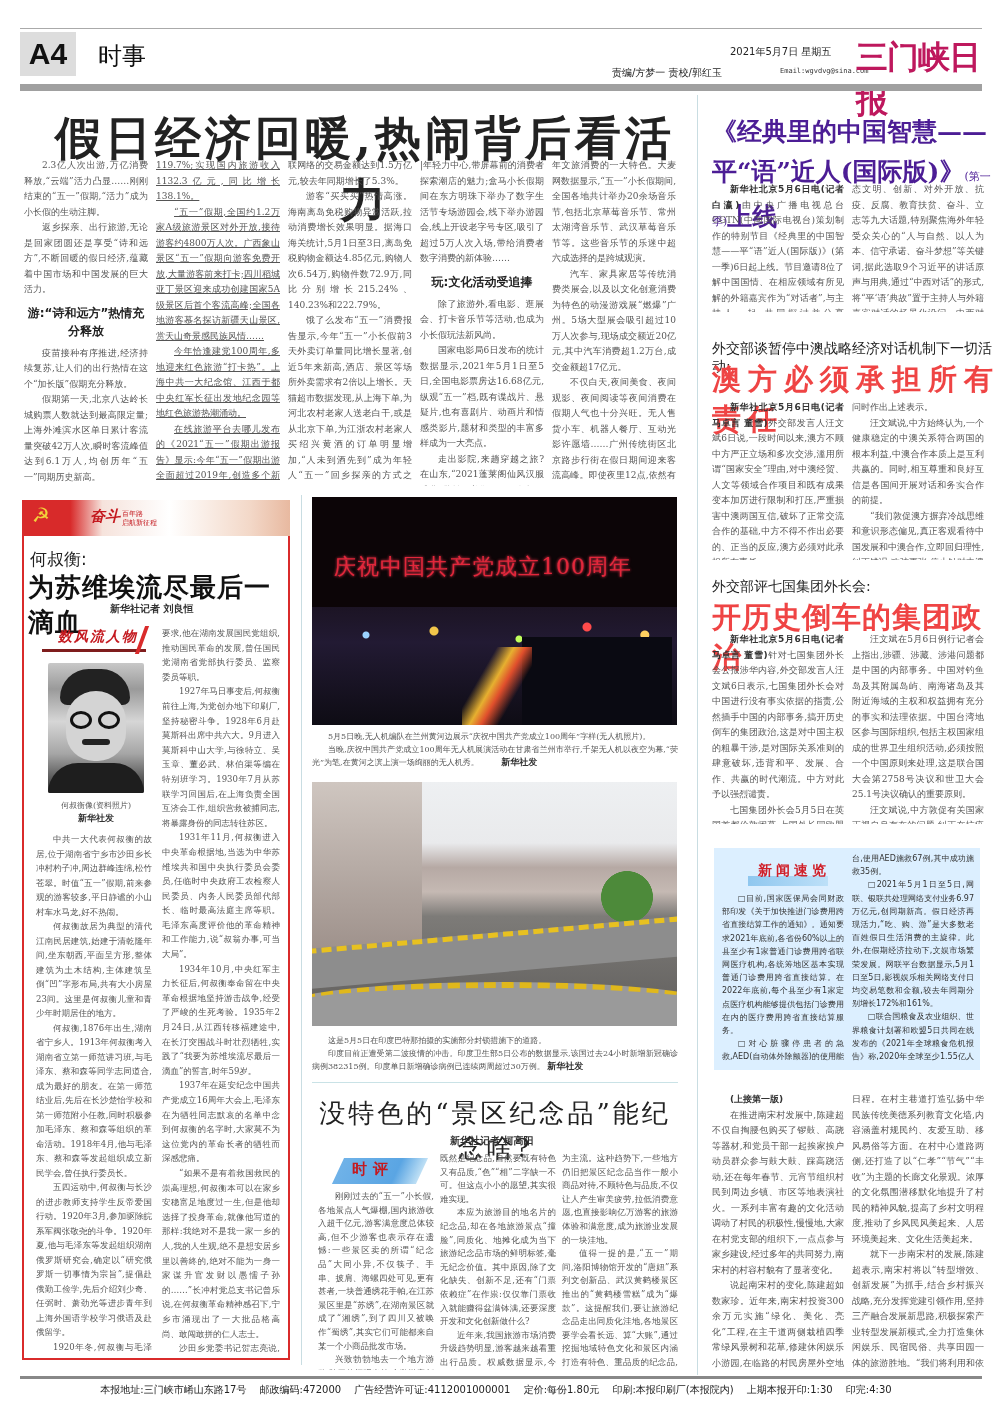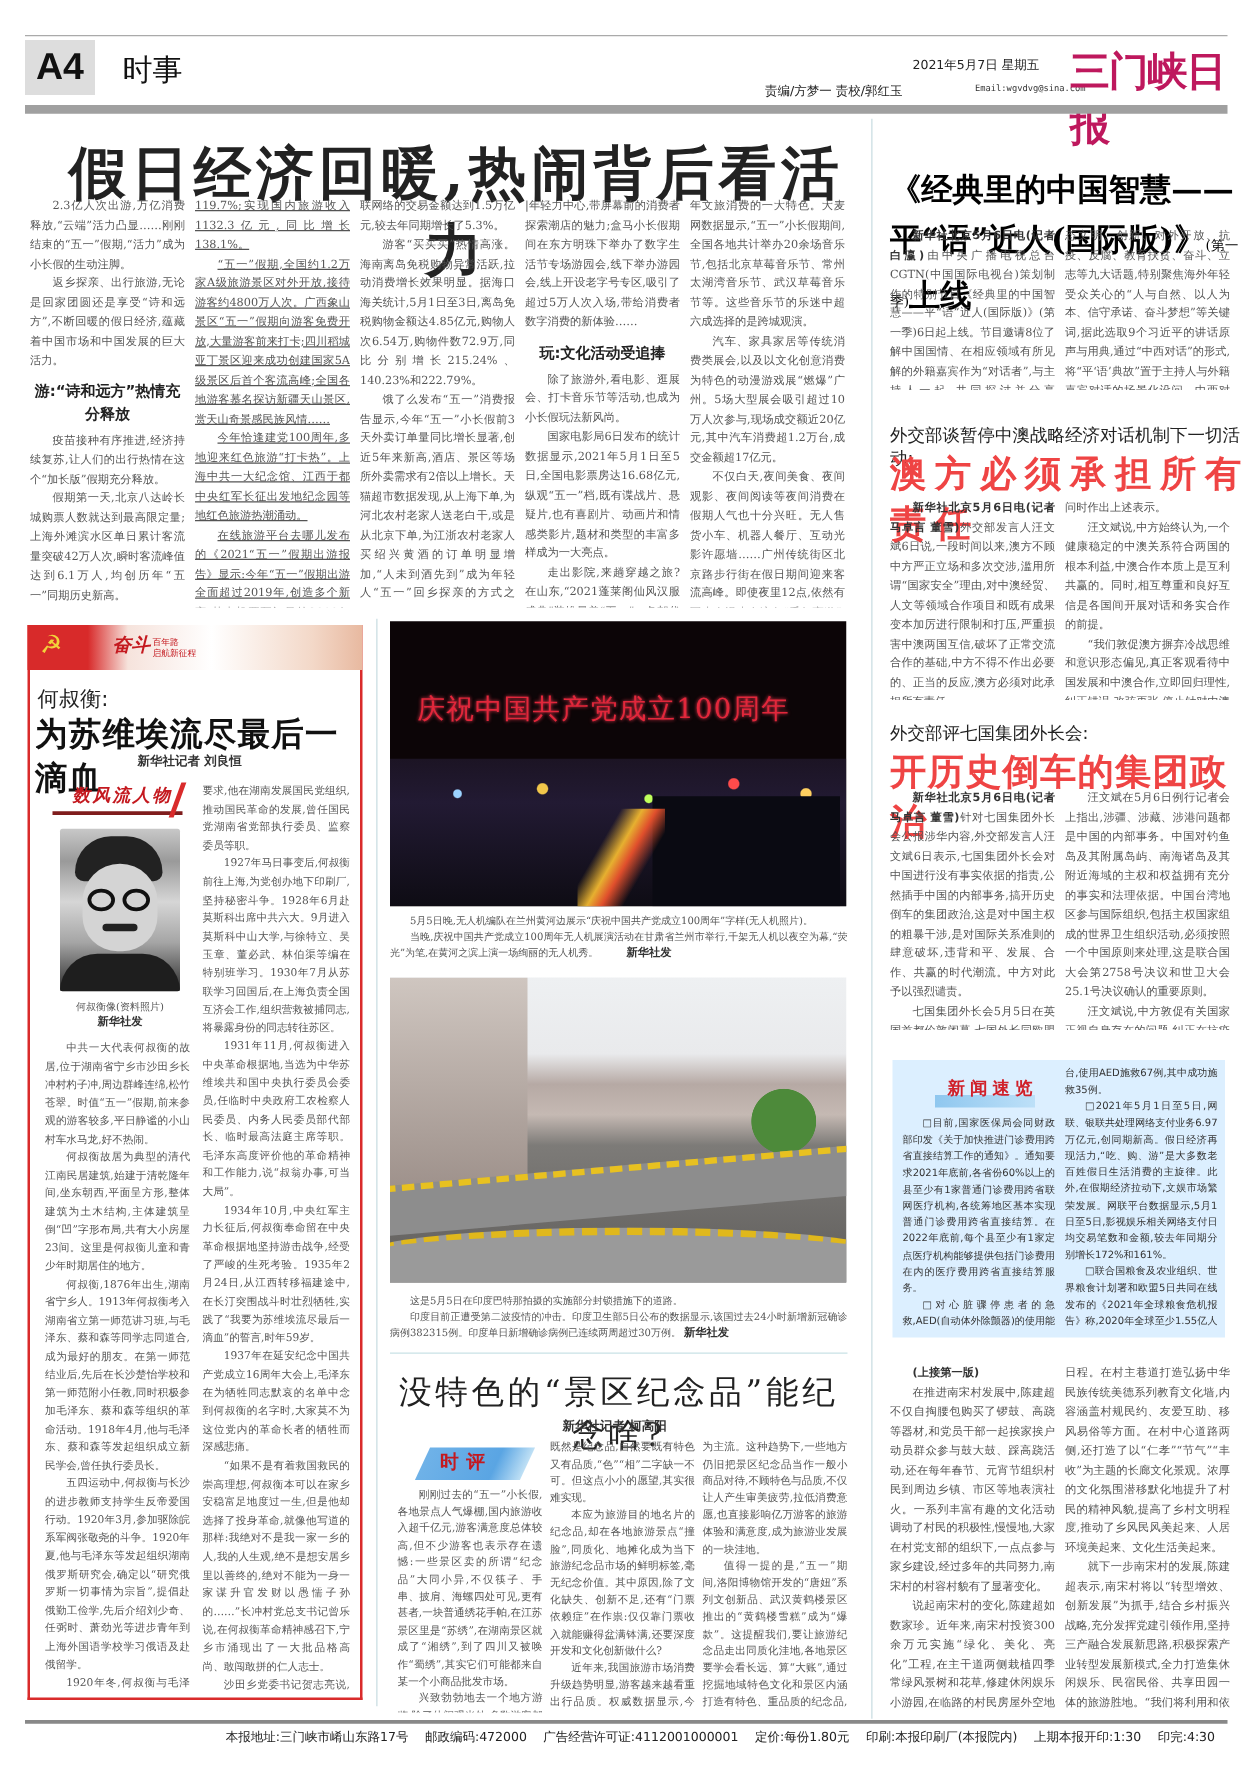--- a/index.html
+++ b/index.html
@@ -21,21 +21,21 @@
   .main-head { left: 40px; top: 108px; width: 650px; font-size: 46px; font-weight: bold; color: #222; letter-spacing: 4px; text-align: center; }
 
   .col-text { font-size: 9px; line-height: 15.5px; color: #555; text-align: justify; overflow: hidden; }
   .col-text p { text-indent: 2em; }
   .subhead { font-family: "DejaVu Sans", sans-serif; font-weight: bold; font-size: 12px; color: #222; text-align: center; margin: 6px 0 6px 0; line-height: 18px; }
   .credit { font-family: "DejaVu Sans", sans-serif; font-weight: bold; color: #333; }
 
   .vline { width: 1px; background: #c9dde2; }
 
   
-  .r-head1 { left: 712px; top: 112px; width: 280px; font-size: 25px; color: #000000; line-height: 40px; font-weight: bold; margin-top: 20px; }
+  .r-head1 { left: 712px; top: 112px; width: 280px; font-size: 25px; color: #4c1d95; line-height: 40px; font-weight: bold; }
   .r-head1 .small { font-size: 11px; font-weight: normal; }
   .r-kicker { font-family: "DejaVu Sans", sans-serif; font-size: 14px; color: #222; }
   .r-bighead { font-size: 29px; font-weight: bold; color: #ef4444; letter-spacing: 7px; }
 
   
   .feature-box { left: 22px; top: 500px; width: 268px; height: 860px; border: 2px solid #d92b2b; border-top: none; }
   .feature-band { left: 22px; top: 500px; width: 268px; height: 36px; background: linear-gradient(90deg, #d82a2a 0, #d82a2a 18%, #f6e3dc 30%, #fff 55%, #f3d8c8 85%, #e8b9a0 100%); }
   .hammer { left: 32px; top: 504px; width: 22px; height: 22px; color: #f2d23a; font-size: 20px; line-height: 22px; }
   .band-title { left: 90px; top: 507px; font-family: "DejaVu Serif", serif; font-style: italic; font-weight: bold; color: #c4191f; font-size: 15px; }
   .band-sub { left: 122px; top: 510px; font-family: "DejaVu Sans", sans-serif; color: #c4191f; font-size: 7px; line-height: 9px; }
@@ -78,21 +78,21 @@
 
   
   .digest { left: 714px; top: 848px; width: 266px; height: 222px; background: #dcefff; }
   .digest-title { left: 758px; top: 862px; font-family: "DejaVu Sans", sans-serif; font-weight: bold; font-size: 14px; color: #d0202a; letter-spacing: 4px; }
   .digest-band { left: 748px; top: 876px; width: 80px; height: 10px; background: linear-gradient(90deg, #8fc7ef, #bde0f8); }
   .digest-text { font-family: "DejaVu Sans", sans-serif; font-size: 8px; line-height: 13.2px; color: #333; text-align: justify; overflow: hidden; }
   .digest-text p { text-indent: 2em; }
 
   
   .foot-rule { left: 20px; top: 1376px; width: 962px; height: 3px; background: #888; }
-  .footer { left: 20px; top: 1383px; width: 962px; text-align: right; font-family: "DejaVu Sans", sans-serif; font-size: 10px; color: #222; }
+  .footer { left: 20px; top: 1383px; width: 962px; text-align: center; font-family: "DejaVu Sans", sans-serif; font-size: 10px; color: #222; }
   .footer span { margin-right: 10px; }
 </style>
 </head>
 <body>
 
 <div class="abs top-rule"></div>
 <div class="abs page-no">A4</div>
 <div class="abs section">时事</div>
 <div class="abs date">2021年5月7日 星期五</div>
 <div class="abs editors">责编/方梦一 责校/郭红玉</div>

